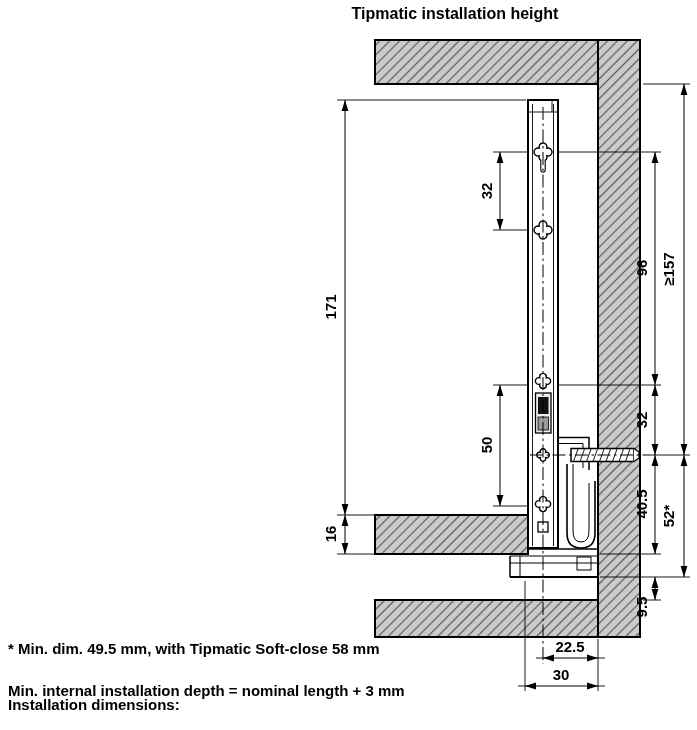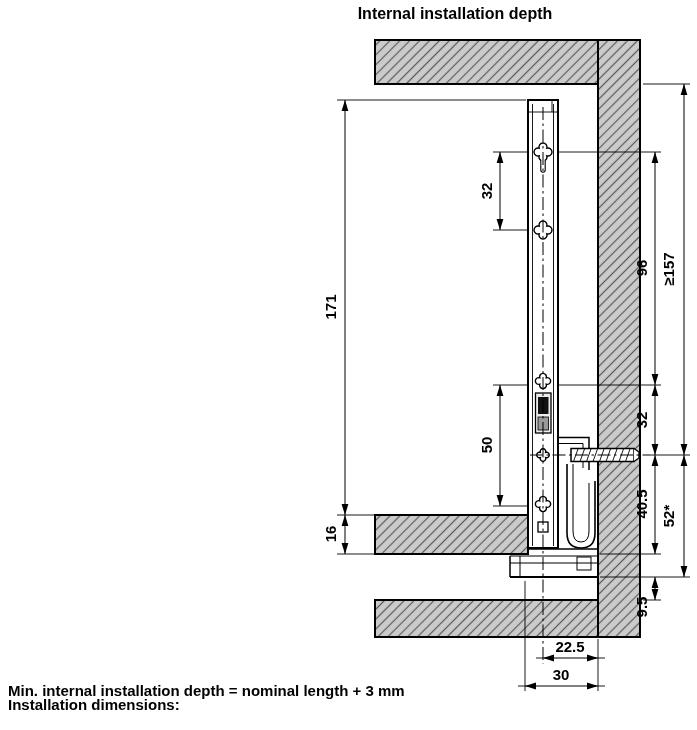--- a/index.html
+++ b/index.html
@@ -15,21 +15,21 @@
   svg text{font-family:"Liberation Sans",sans-serif;font-size:15px;font-weight:bold;fill:#000;}
   .thin{stroke:#000;stroke-width:0.9;}
   .dim{stroke:#000;stroke-width:1;marker-start:url(#arr);marker-end:url(#arr);}
   .cl{stroke:#000;stroke-width:1;stroke-dasharray:13 3.5 2.5 3.5;fill:none;}
 </style>
 </head>
 <body>
 
 <div class="page">
 
-  <div class="title">Internal installation depth</div>
+  <div class="title">Tipmatic installation height</div>
 
   <svg width="697" height="730" viewBox="0 0 697 730">
     <defs>
       <pattern id="hatch" width="7" height="7" patternUnits="userSpaceOnUse" patternTransform="rotate(45)">
         <rect width="7" height="7" fill="#cbcbcb"></rect>
         <line x1="3.5" y1="-1" x2="3.5" y2="8" stroke="#5a5a5a" stroke-width="1.2"></line>
       </pattern>
       <marker id="arr" orient="auto-start-reverse" markerUnits="userSpaceOnUse" markerWidth="12" markerHeight="8" refX="11.5" refY="4">
         <path d="M11.5,4 L0.5,0.6 L0.5,7.4 Z" fill="#000"></path>
       </marker>
@@ -152,16 +152,17 @@
       <text transform="translate(647,420) rotate(-90)">32</text>
       <text transform="translate(647,504) rotate(-90)">40.5</text>
       <text transform="translate(647,607) rotate(-90)">9.5</text>
       <text transform="translate(674,269) rotate(-90)">≥157</text>
       <text transform="translate(674,516) rotate(-90)">52*</text>
       <text x="570" y="652">22.5</text>
       <text x="561" y="680">30</text>
     </g>
   </svg>
 
+  <div class="note footnote">* Min. dim. 49.5 mm, with Tipmatic Soft-close 58 mm</div>
   <div class="note heading">Installation dimensions:</div>
   <div class="note detail">Min. internal installation depth = nominal length + 3 mm</div>
 
 </div>
 
 </body></html>

